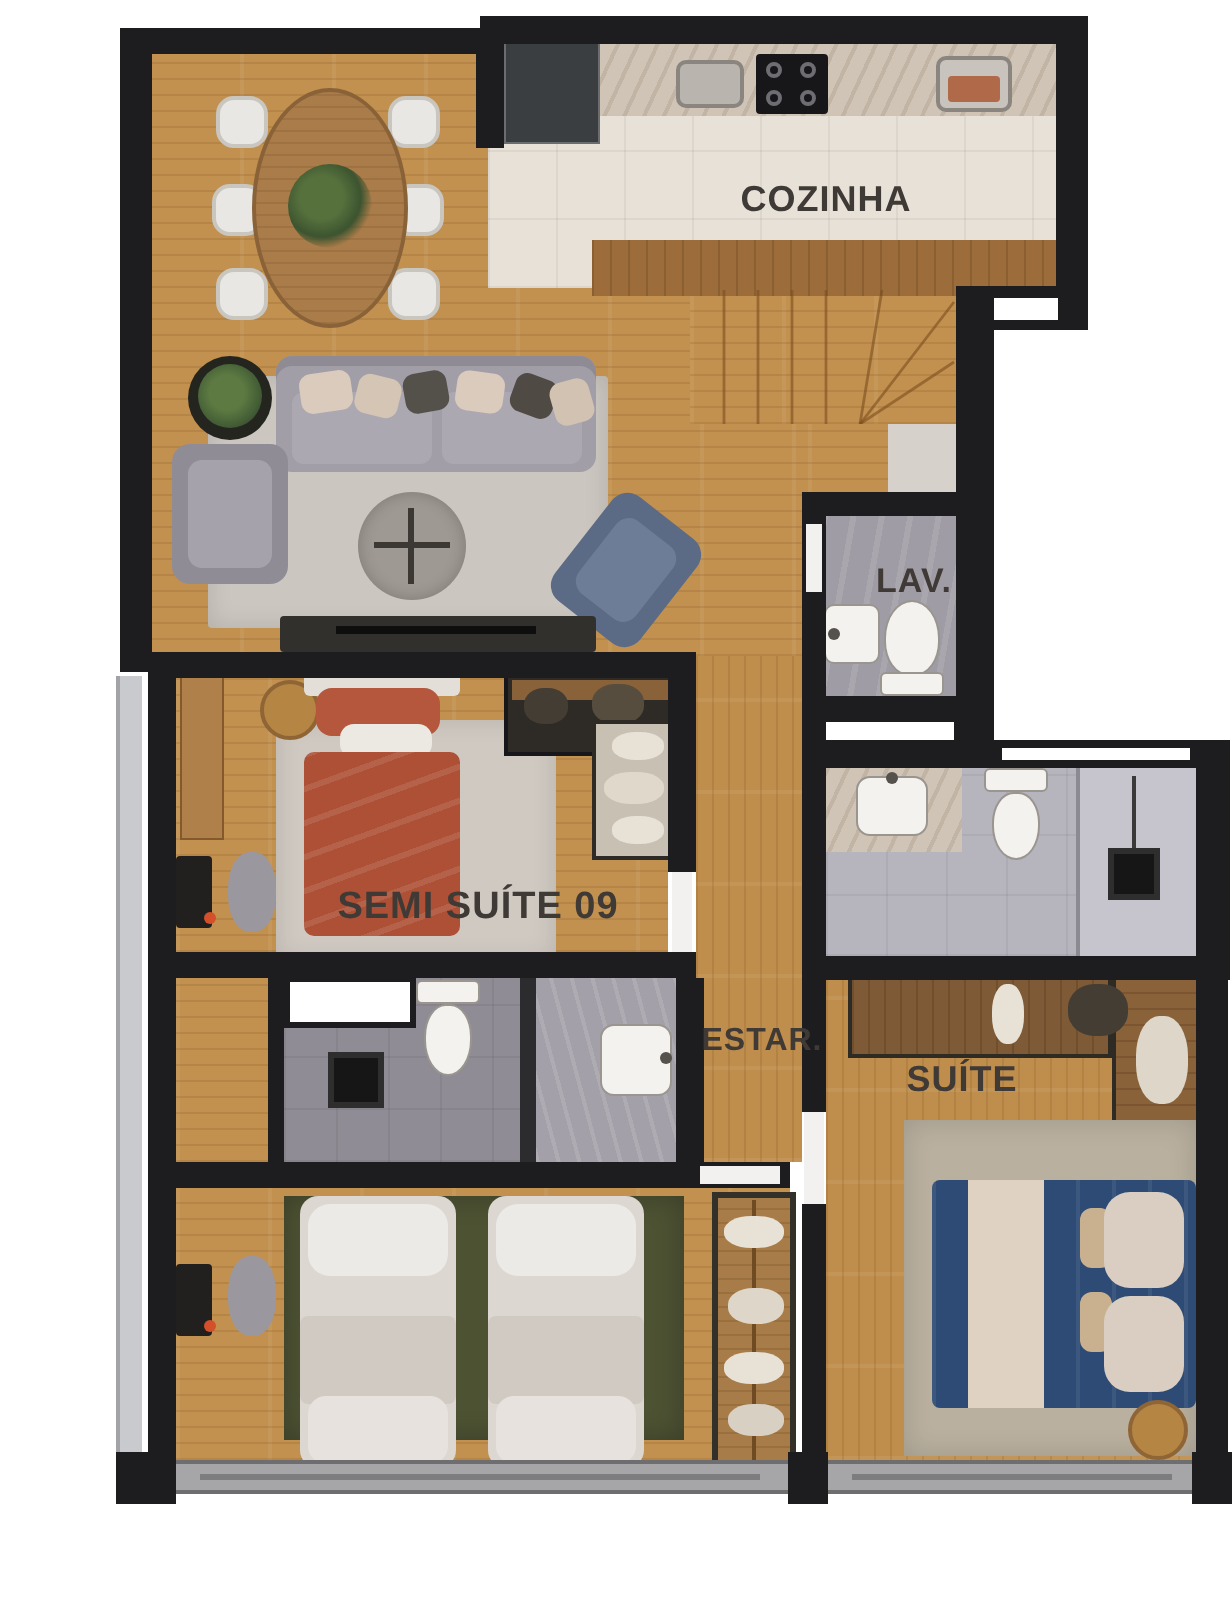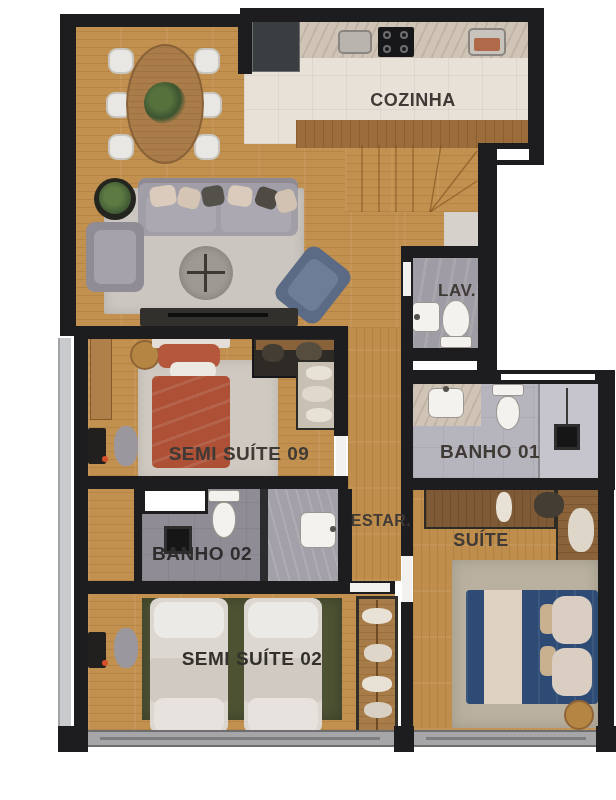--- a/index.html
+++ b/index.html
@@ -233,19 +233,16 @@
   <div class="winstrip" style="left:88px;top:730px;width:306px;height:17px;"></div>
   <div class="abs" style="left:100px;top:737px;width:280px;height:3px;background:#7d7d80;"></div>
   <div class="wall" style="left:394px;top:726px;width:20px;height:26px;"></div>
   <div class="winstrip" style="left:414px;top:730px;width:184px;height:17px;"></div>
   <div class="abs" style="left:426px;top:737px;width:160px;height:3px;background:#7d7d80;"></div>
   <div class="wall" style="left:596px;top:726px;width:20px;height:26px;"></div>
 
   <div class="lbl" style="left:392px;top:100px;font-size:18px;margin-left:21px;">COZINHA</div>
   <div class="lbl" style="left:457px;top:291px;font-size:17px;">LAV.</div>
   <div class="lbl" style="left:239px;top:454px;font-size:19px;">SEMI SUÍTE 09</div>
-  <div class="lbl" style="left:490px;top:452px;font-size:19px;">BANHO 01</div>
-  <div class="lbl" style="left:202px;top:554px;font-size:19px;color:#2e2c2c;">BANHO 02</div>
   <div class="lbl" style="left:381px;top:521px;font-size:16px;">ESTAR.</div>
   <div class="lbl" style="left:481px;top:540px;font-size:18px;">SUÍTE</div>
-  <div class="lbl" style="left:252px;top:659px;font-size:19px;color:#33312c;">SEMI SUÍTE 02</div>
 
 </div>
 
 </body></html>

